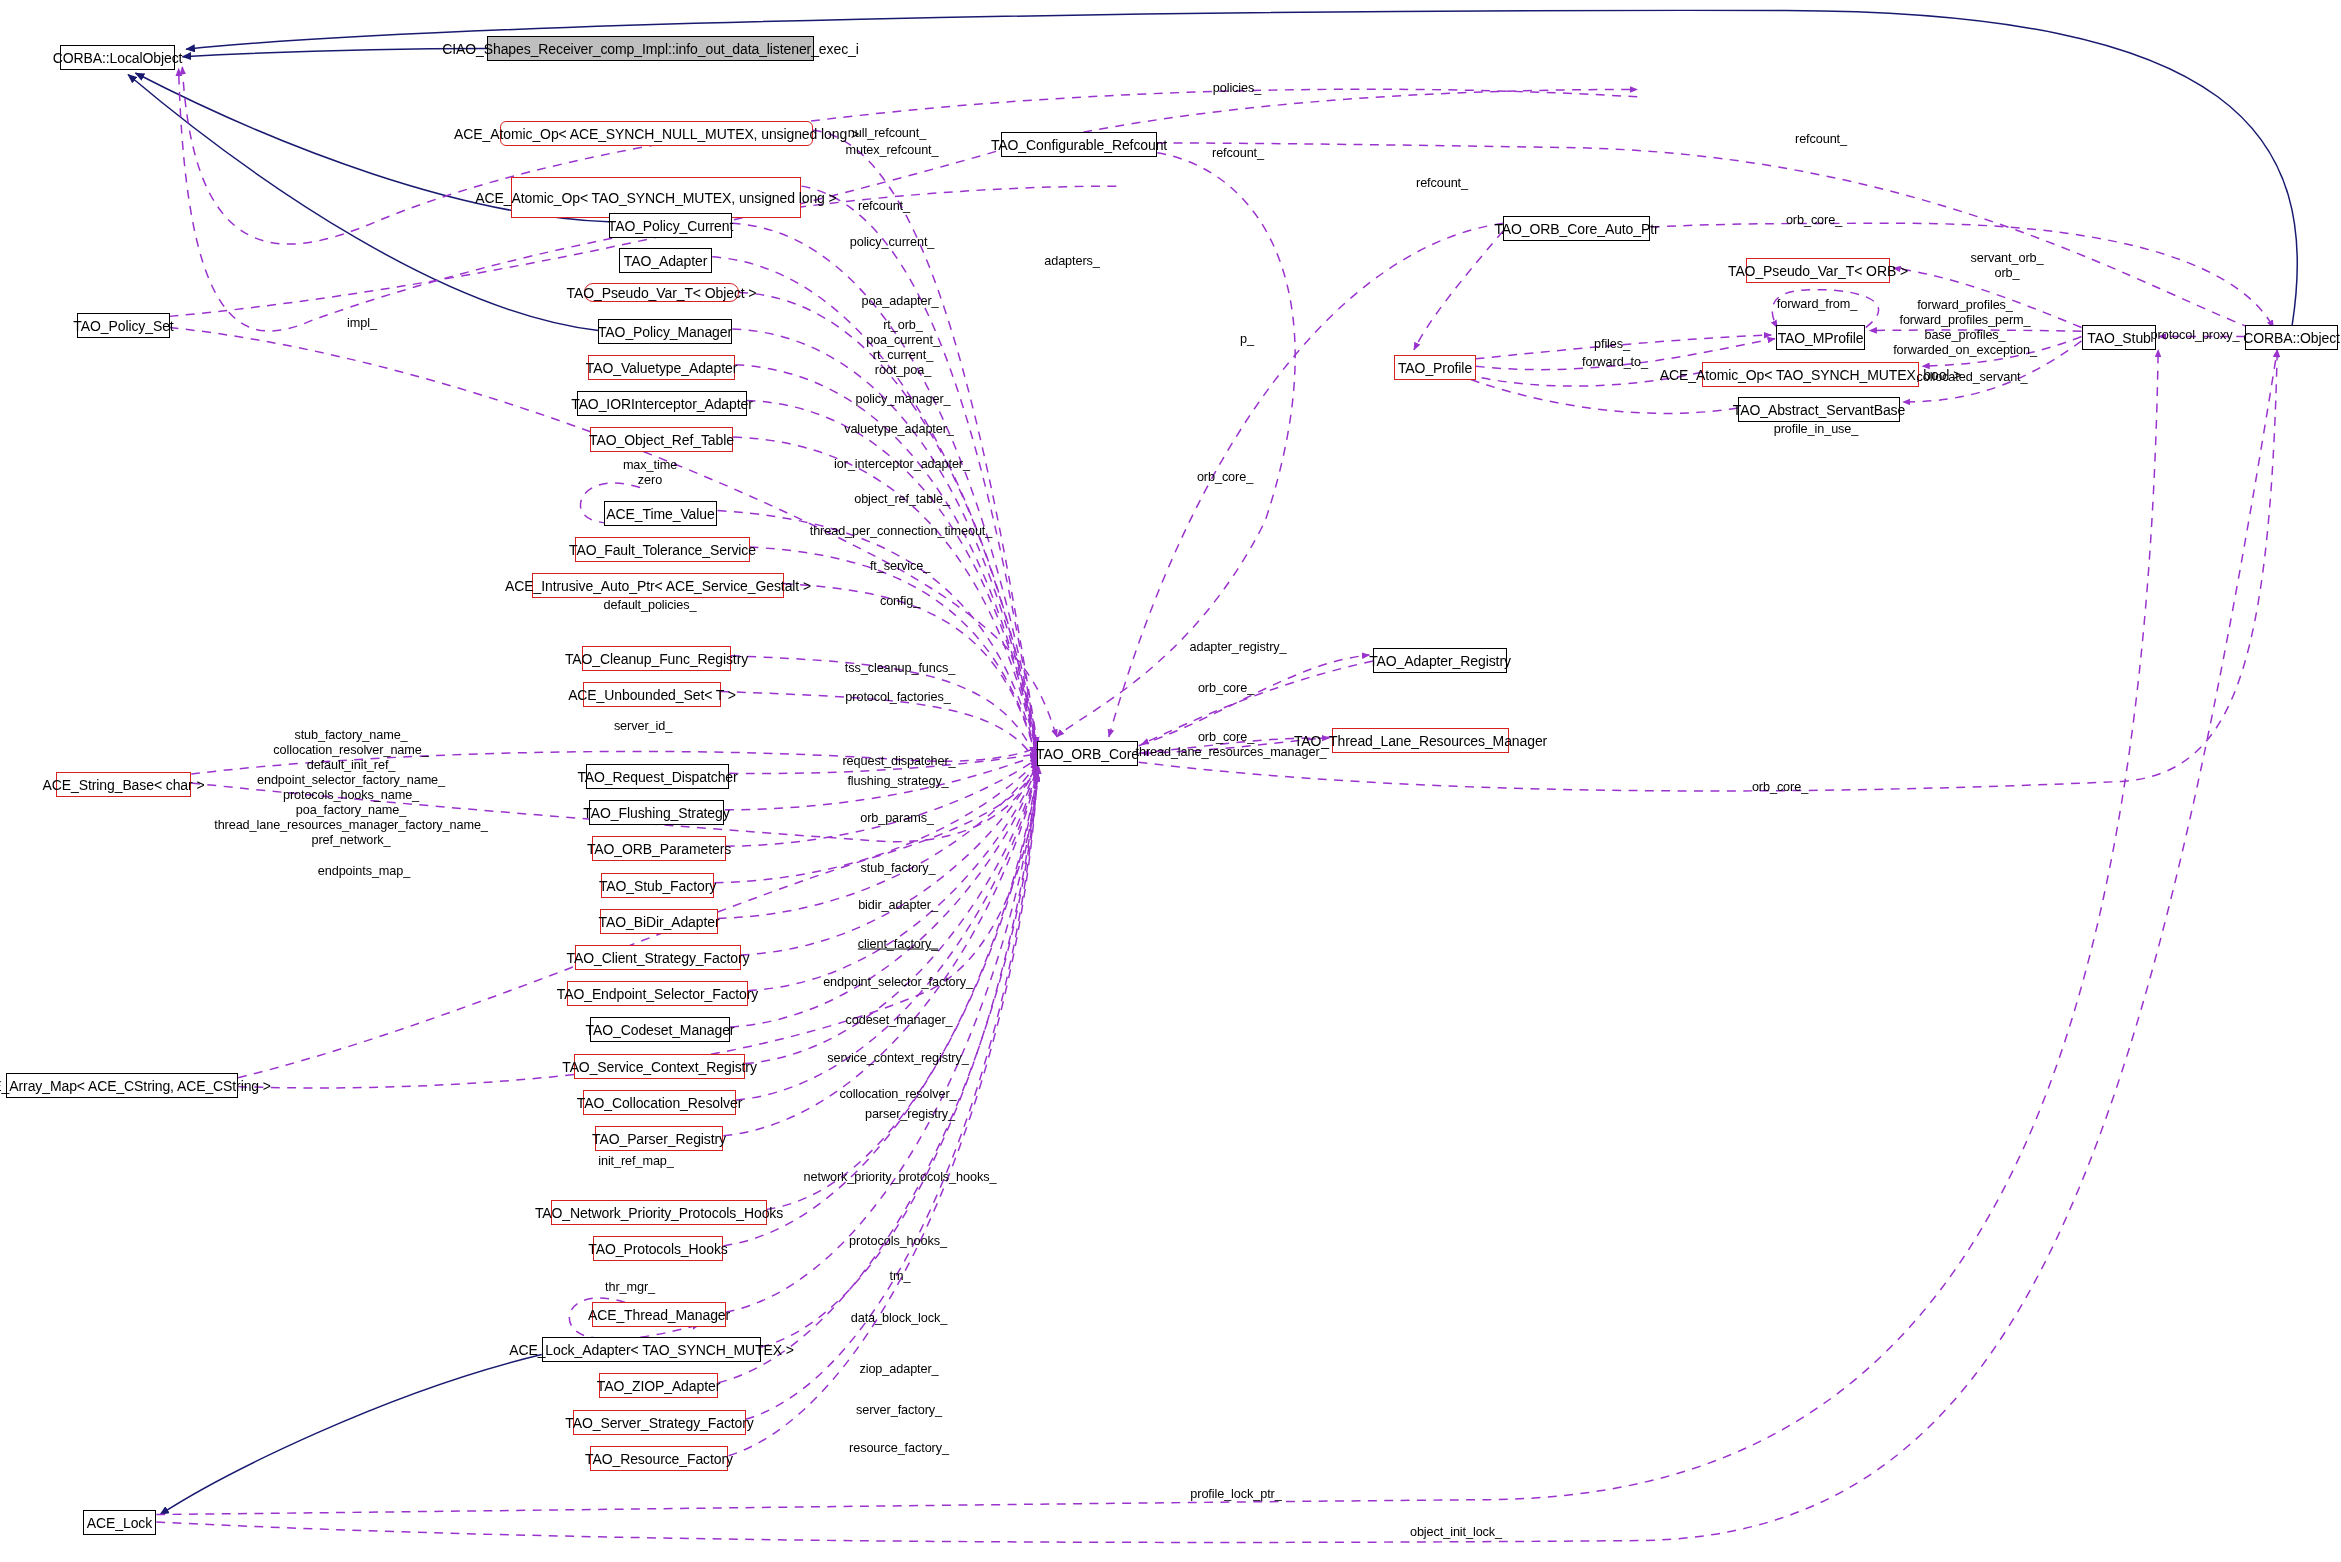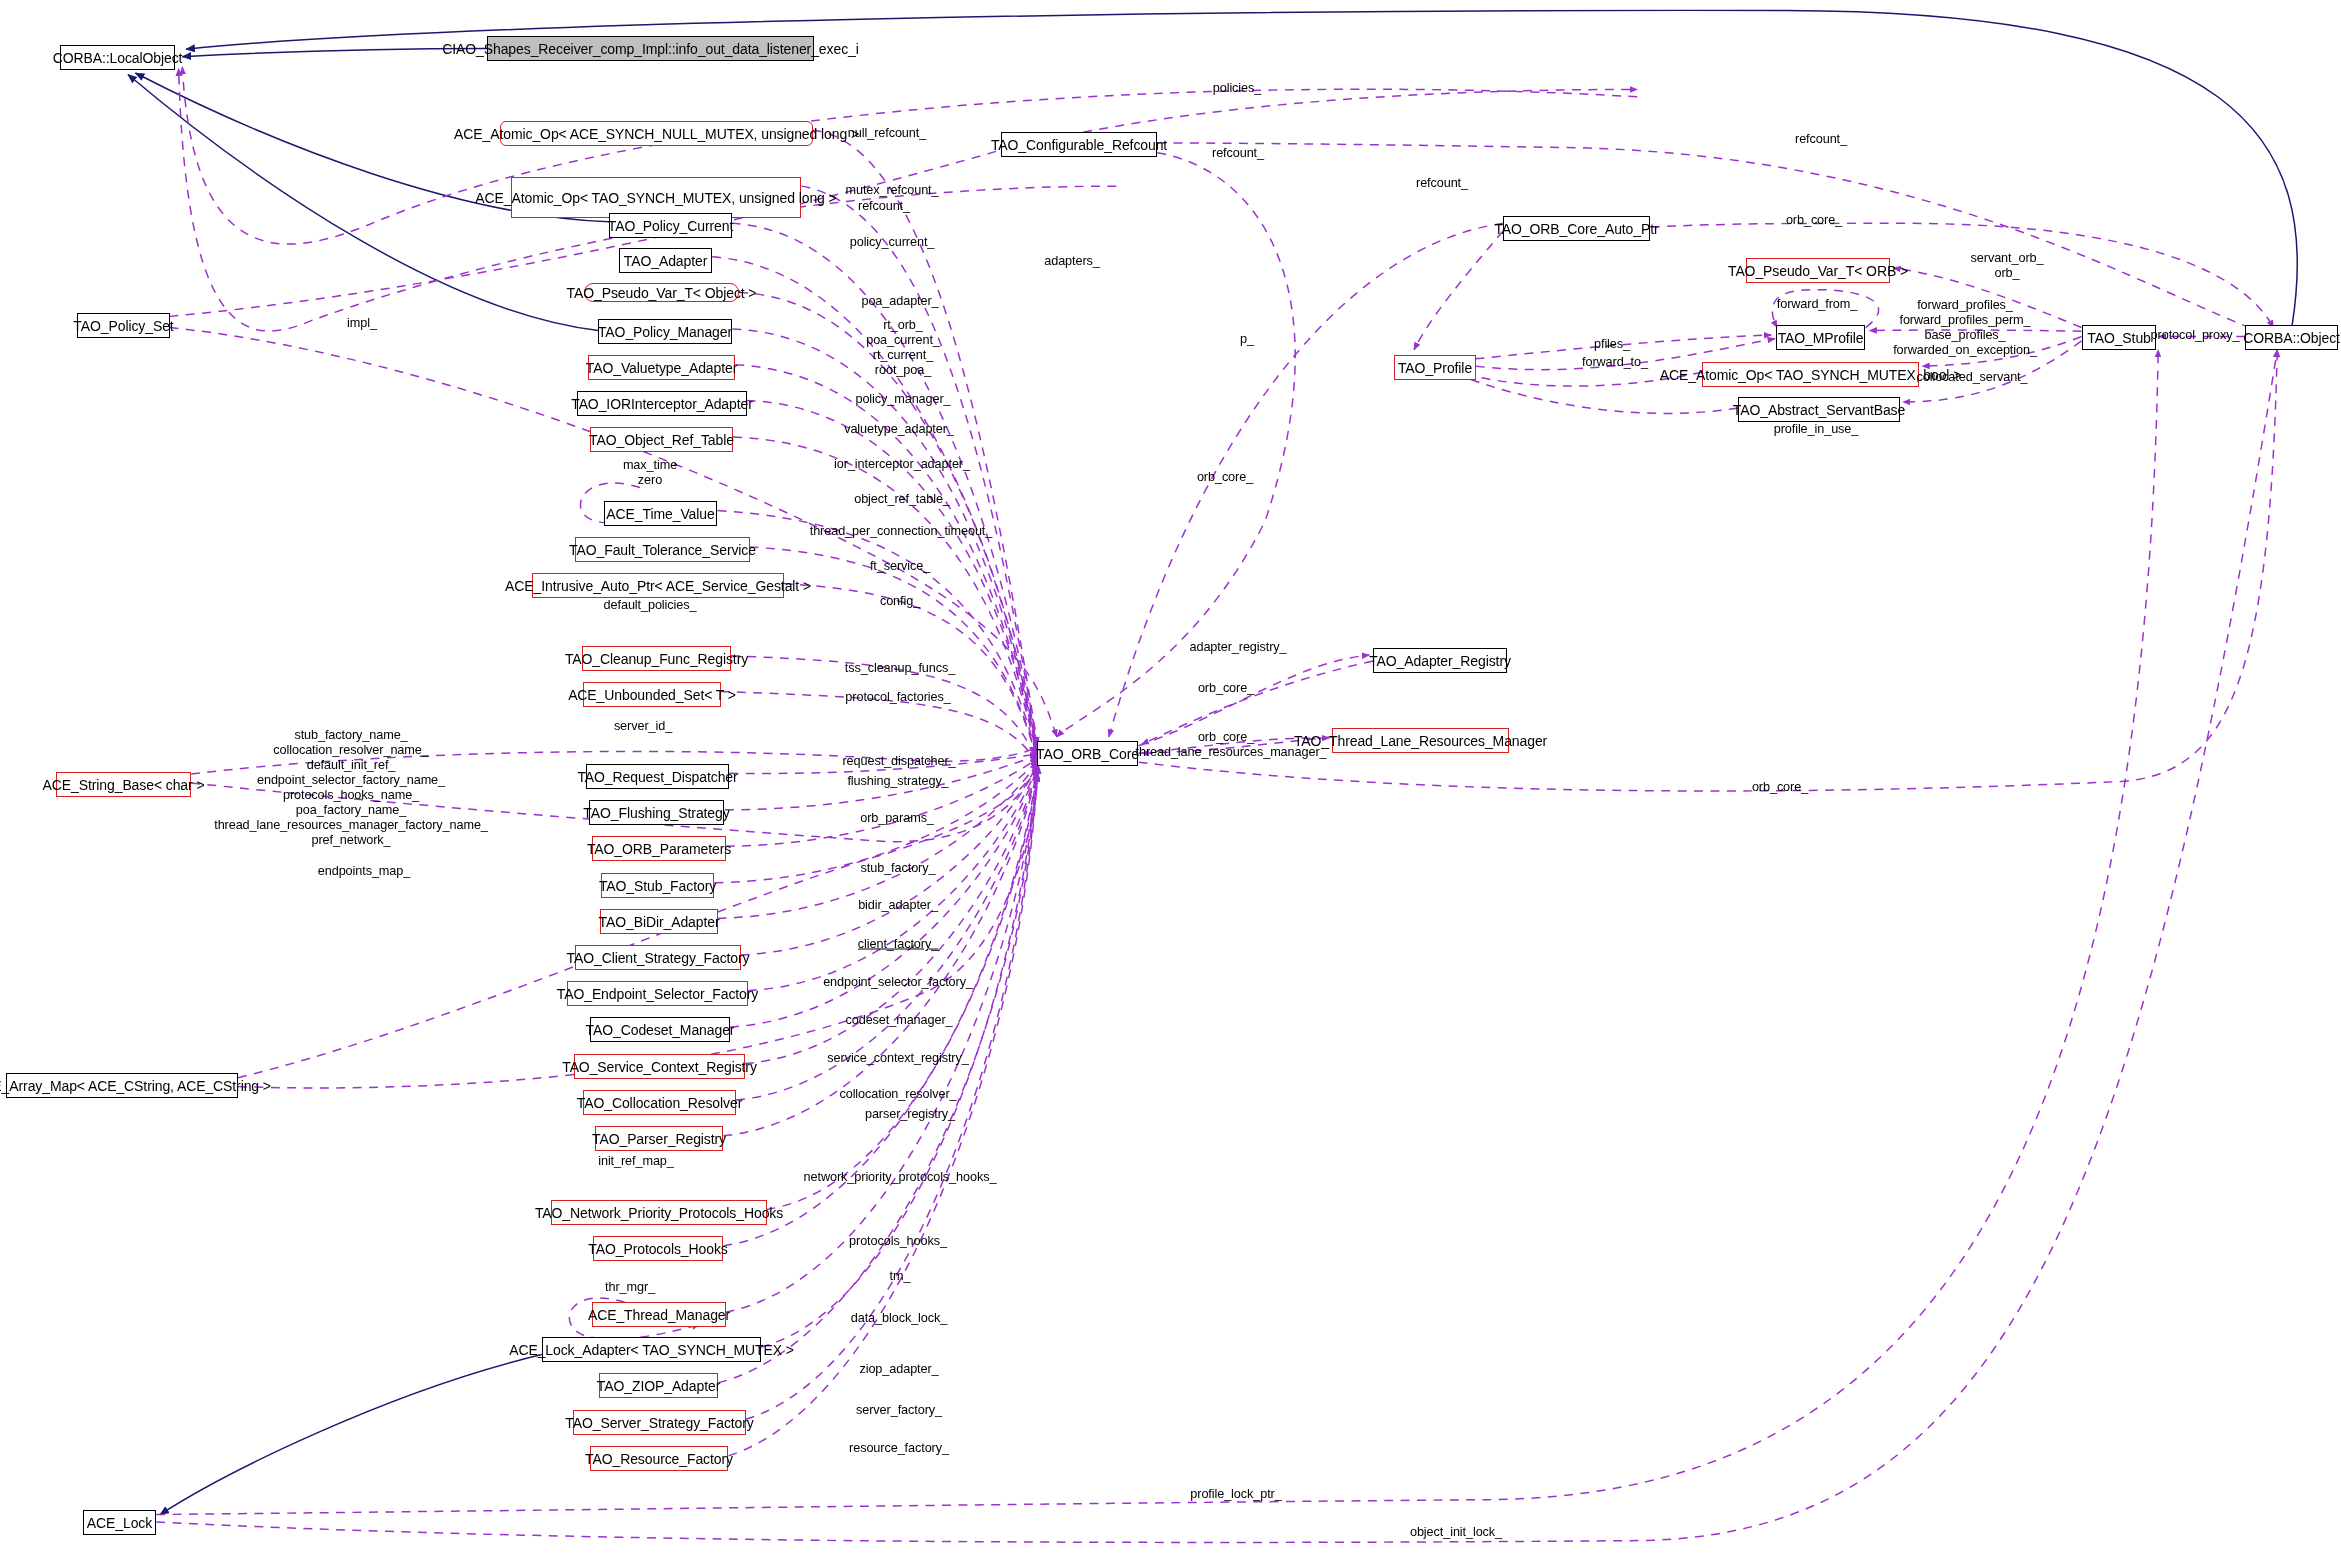--- a/index.html
+++ b/index.html
@@ -311,21 +311,21 @@
       </div>
       <div class="node" style="left: 2245px; top: 325px; width: 93px; height: 25px;">
         <span>CORBA::Object</span>
       </div>
     </div>
 
   <div id="label-layer">
       <div class="edge-label" style="left: 1237px; top: 88px;">policies_</div>
       <div class="edge-label" style="left: 1821px; top: 139px;">refcount_</div>
       <div class="edge-label" style="left: 887px; top: 133px;">null_refcount_</div>
-      <div class="edge-label" style="left: 892px; top: 150px; margin-top: 40px;">mutex_refcount_</div>
+      <div class="edge-label" style="left: 892px; top: 150px;">mutex_refcount_</div>
       <div class="edge-label" style="left: 1238px; top: 153px;">refcount_</div>
       <div class="edge-label" style="left: 1442px; top: 183px;">refcount_</div>
       <div class="edge-label" style="left: 884px; top: 206px;">refcount_</div>
       <div class="edge-label" style="left: 1814px; top: 220px;">orb_core_</div>
       <div class="edge-label" style="left: 892px; top: 242px;">policy_current_</div>
       <div class="edge-label" style="left: 1072px; top: 261px;">adapters_</div>
       <div class="edge-label" style="left: 2007px; top: 266px;">servant_orb_
 orb_</div>
       <div class="edge-label" style="left: 362px; top: 323px;">impl_</div>
       <div class="edge-label" style="left: 900px; top: 301px;">poa_adapter_</div>

